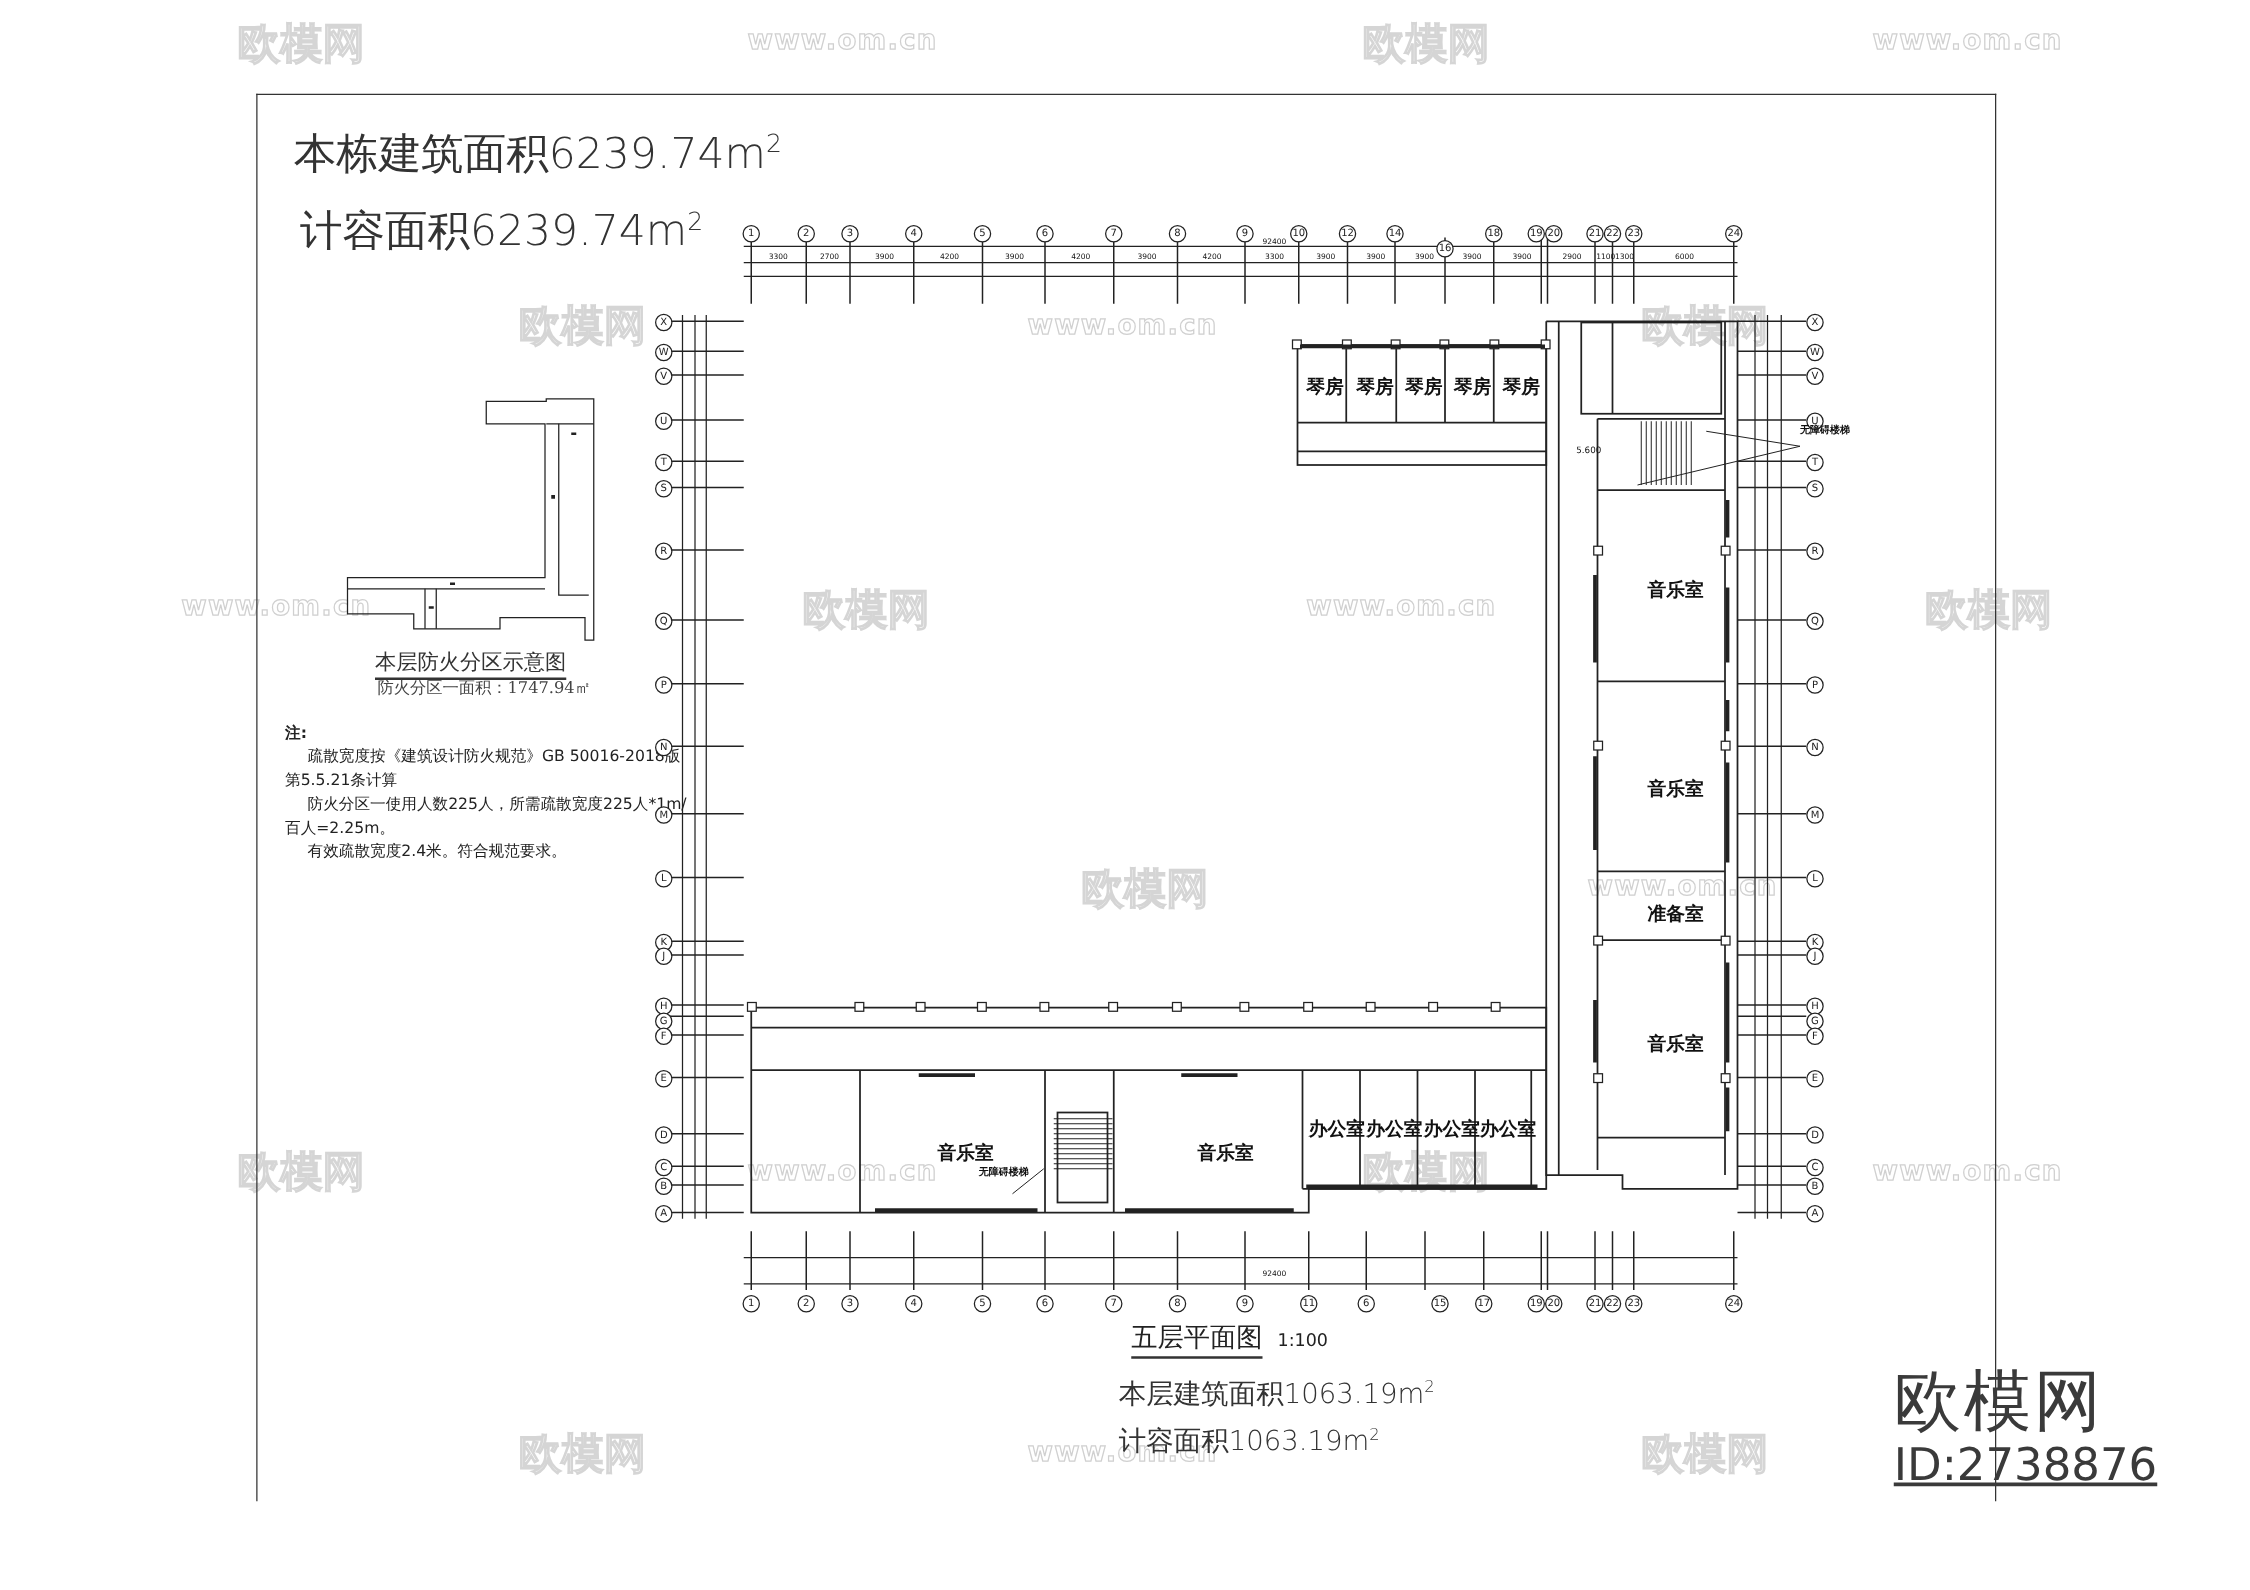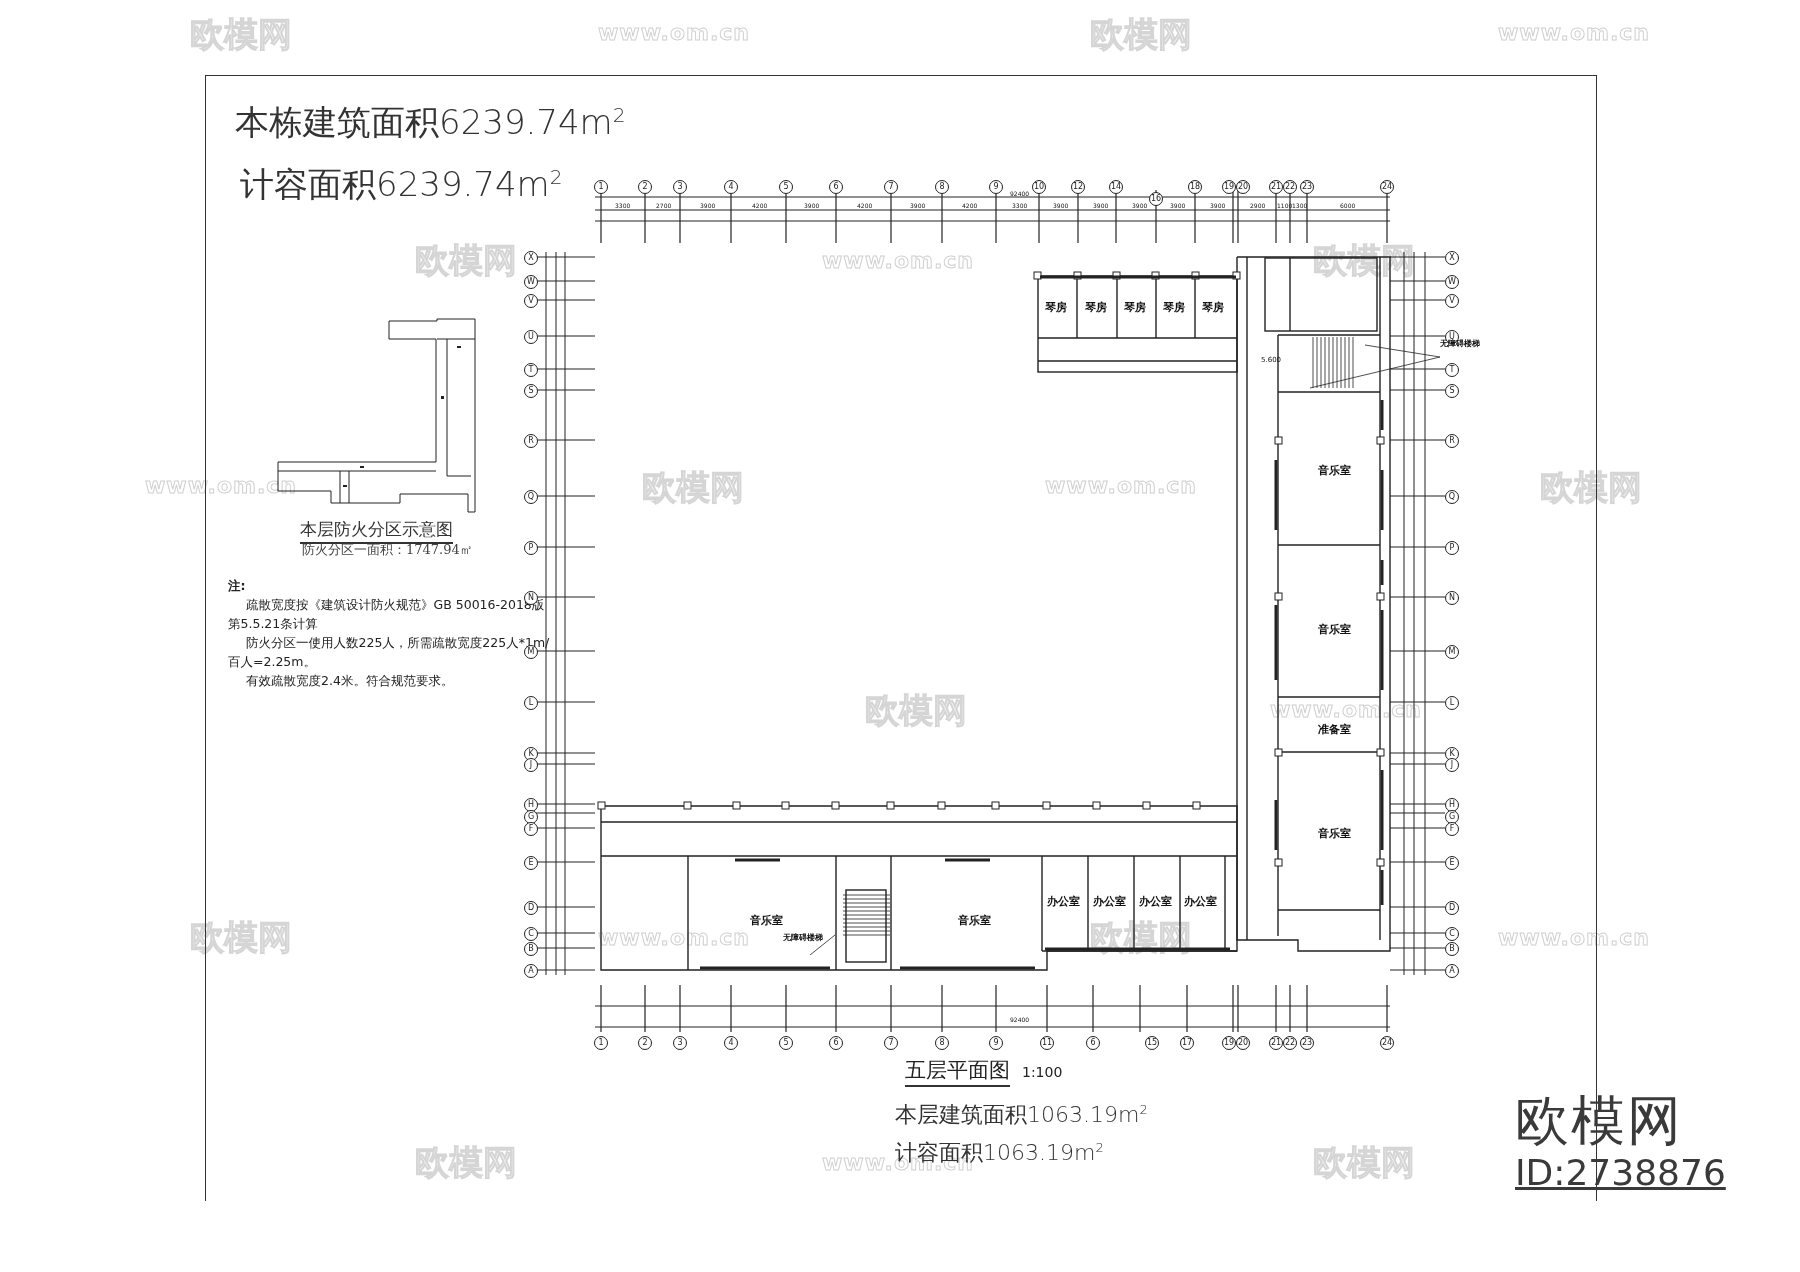--- a/index.html
+++ b/index.html
@@ -15,21 +15,21 @@
   .scale{font-size:14px;}
   .area-text{font-family:"DejaVu Sans",sans-serif;font-weight:300;font-size:22px;color:#333;white-space:nowrap;}
   .area-text sup{font-size:13px;}
   .wm-logo{font-family:"DejaVu Sans",sans-serif;font-size:54px;color:#3a3a3a;letter-spacing:2px;}
   .wm-id{font-family:"DejaVu Sans",sans-serif;font-size:36px;color:#3a3a3a;}
   .wm-faint{font-family:"DejaVu Sans",sans-serif;color:#e3e3e3;font-weight:bold;white-space:nowrap;}
   .wm-faint.cn{font-size:34px;-webkit-text-stroke:1px #d5d5d5;color:#fff;}
   .wm-faint.url{font-size:22px;-webkit-text-stroke:1px #d0d0d0;color:#fff;letter-spacing:1px;}
   .axis-bubble{position:absolute;width:12px;height:12px;border:1px solid #222;border-radius:50%;font-size:8px;line-height:12px;text-align:center;background:#fff;font-family:"DejaVu Sans",sans-serif;}
   .dim-txt{position:absolute;font-size:6px;font-family:"DejaVu Sans",sans-serif;color:#111;white-space:nowrap;}
-  .room-label{position:absolute;font-size:11px;font-family:"DejaVu Serif",serif;color:#111;white-space:nowrap;font-weight:bold;}
+  .room-label{position:absolute;font-size:15px;font-family:"DejaVu Serif",serif;color:#111;white-space:nowrap;font-weight:bold;}
   svg{position:absolute;left:0;top:0;}
 </style>
 </head>
 <body>
 
 <div>
   <div class="abs wm-faint cn" style="left:190px;top:12px;">欧模网</div>
   <div class="abs wm-faint url" style="left:598px;top:20px;">www.om.cn</div>
   <div class="abs wm-faint cn" style="left:1090px;top:12px;">欧模网</div>
   <div class="abs wm-faint url" style="left:1498px;top:20px;">www.om.cn</div>

